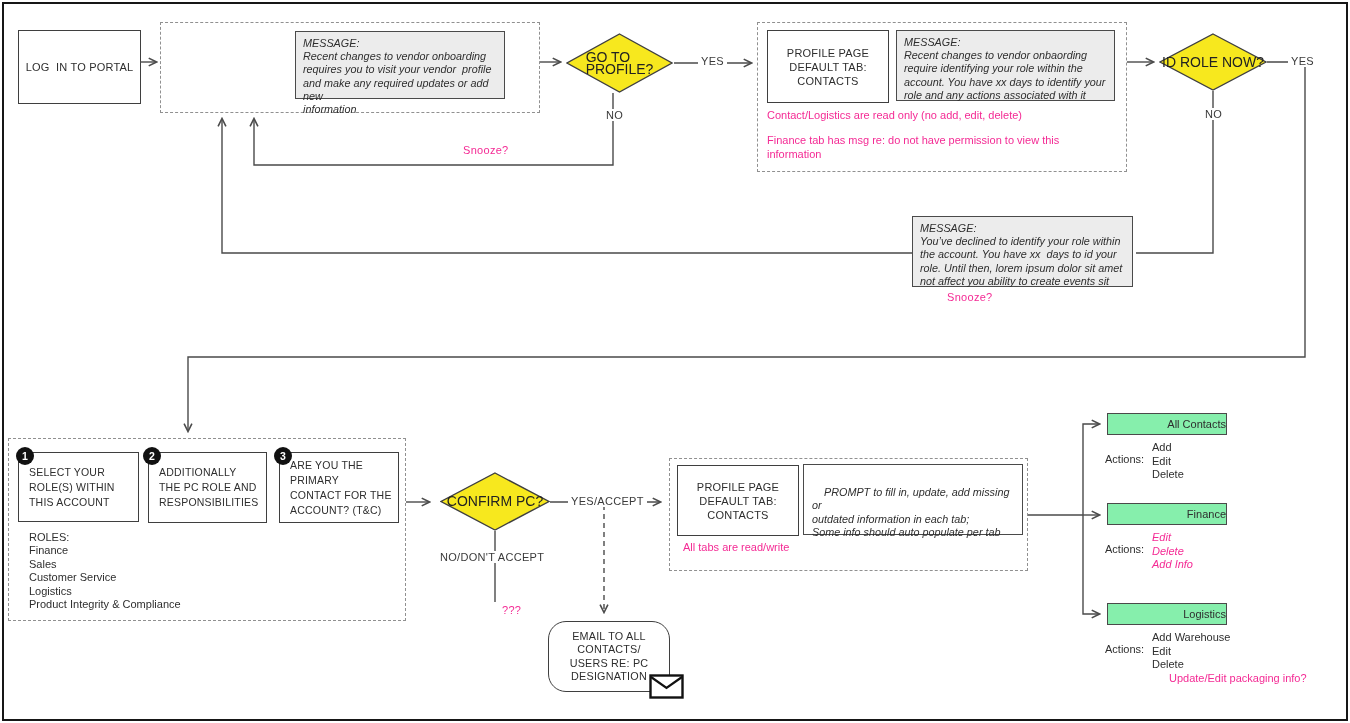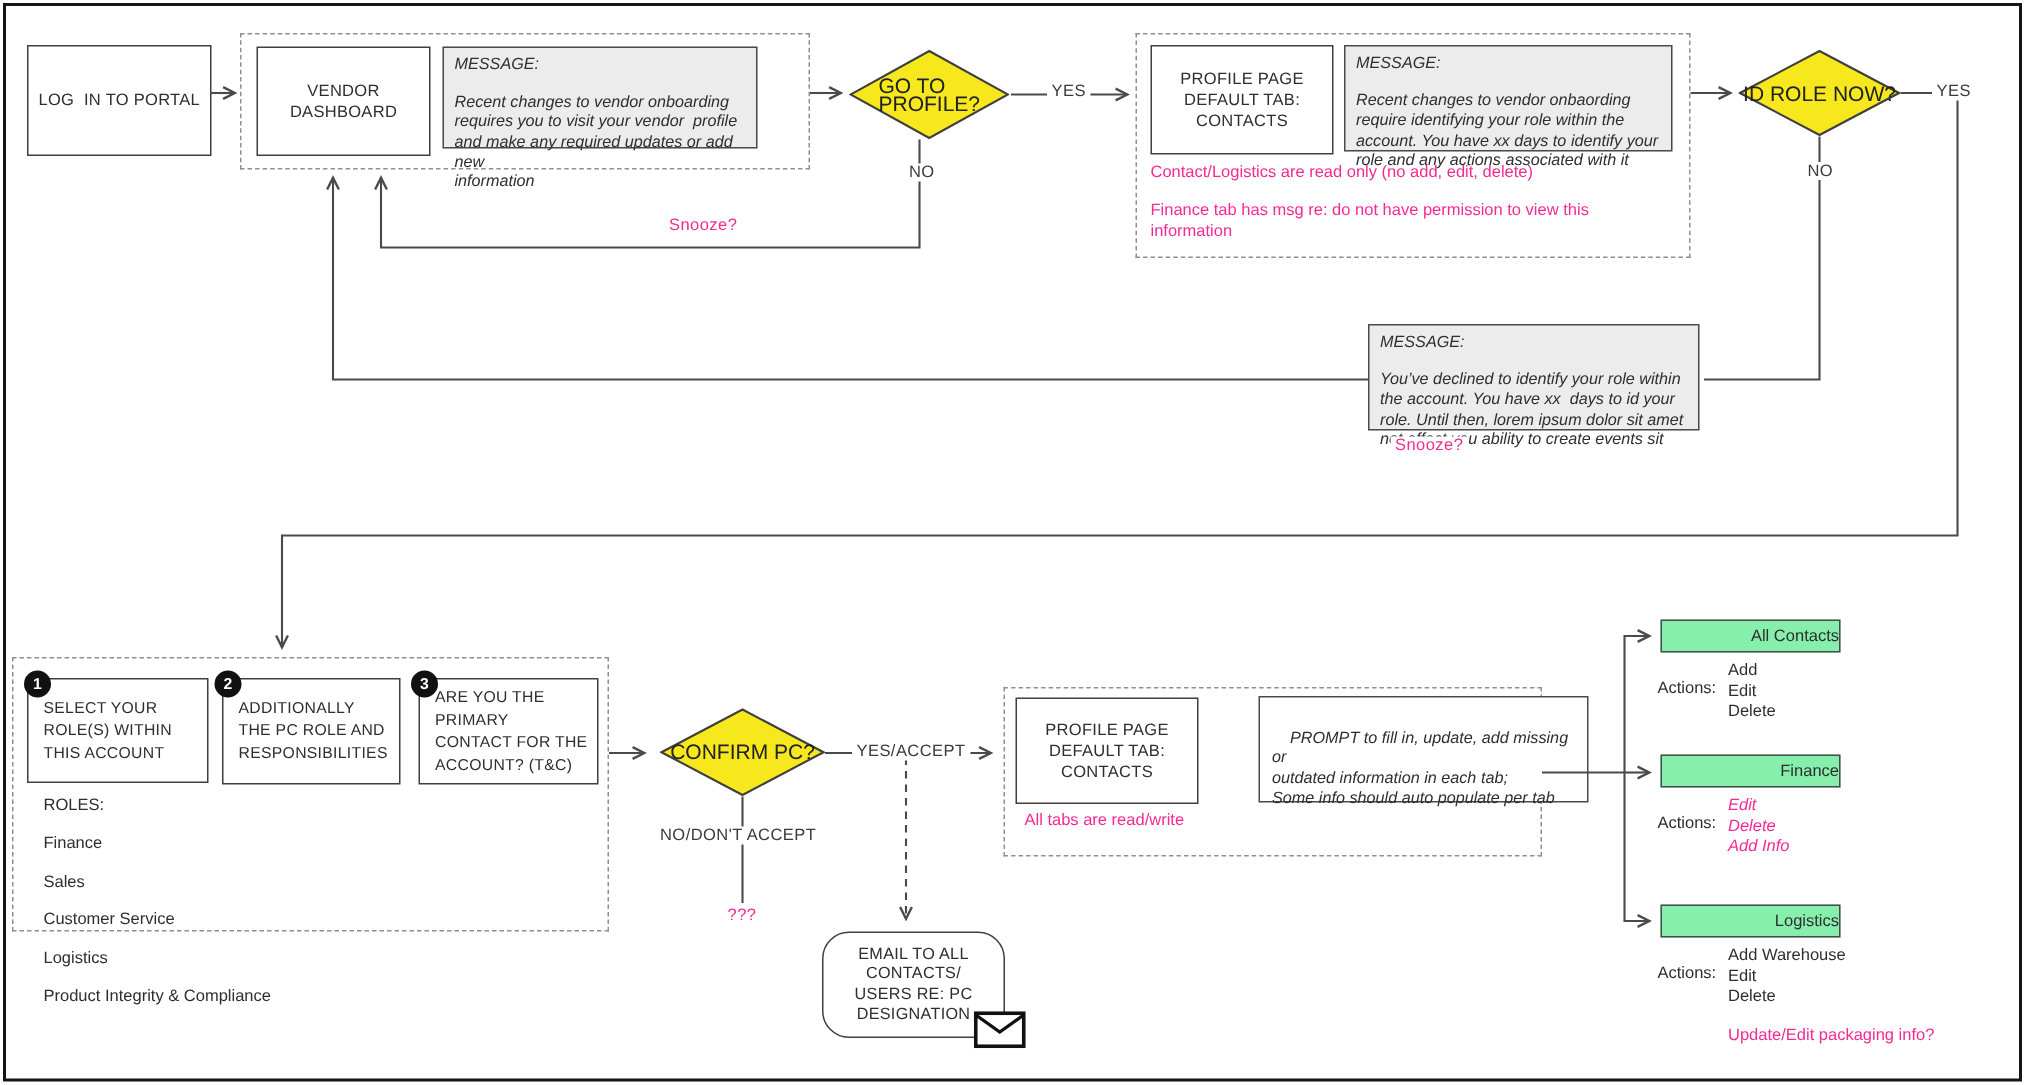--- a/index.html
+++ b/index.html
@@ -10,50 +10,46 @@
   .box{position:absolute;background:#fff;border:1.4px solid #3f3f3f;display:flex;align-items:center;justify-content:center;text-align:center;font-size:11px;line-height:14px;letter-spacing:.2px;white-space:pre-wrap;}
   .graybox{position:absolute;background:#ECECEC;border:1px solid #4a4a4a;font-style:italic;font-size:10.8px;line-height:13.2px;padding:5px 7px;white-space:pre-wrap;box-sizing:border-box;}
   .whitebox{position:absolute;background:#fff;border:1px solid #4a4a4a;font-style:italic;font-size:10.8px;line-height:13.6px;padding:7px 8px;white-space:pre-wrap;box-sizing:border-box;}
   .dashedc{position:absolute;border:1.5px dashed #909090;box-sizing:border-box;}
   .diamond{position:absolute;}
   .diamond svg{position:absolute;inset:0;width:100%;height:100%;}
   .diamond .dlabel{position:absolute;inset:0;display:flex;align-items:center;justify-content:center;text-align:left;font-size:14px;line-height:12.5px;white-space:pre-wrap;color:#222;}
   .stepbox{position:absolute;background:#fff;border:1.4px solid #3f3f3f;display:flex;flex-direction:column;justify-content:center;text-align:left;font-size:10.5px;line-height:15px;padding-left:10px;padding-right:4px;letter-spacing:.2px;white-space:pre-wrap;box-sizing:border-box;}
   .badge{position:absolute;width:18px;height:18px;border-radius:50%;background:#111;color:#fff;font-size:10.5px;font-weight:bold;display:flex;align-items:center;justify-content:center;z-index:6;}
   .edge-label{position:absolute;background:#fff;padding:0 3px;font-size:11px;color:#3a3a3a;letter-spacing:.3px;z-index:5;white-space:nowrap;}
-  .pink{color:#F42A94;}
+  .pink{color:#F42A94;margin-left:17px;}
   .pinknote{position:absolute;font-size:11px;line-height:14px;color:#F42A94;white-space:pre-wrap;z-index:5;}
   .tabbox{position:absolute;background:#86efac;border:1.2px solid #4a4a4a;display:flex;align-items:center;justify-content:flex-end;font-size:11px;box-sizing:border-box;}
   .actions{position:absolute;display:flex;font-size:11px;line-height:13.5px;color:#2e2e2e;}
   .actions .alabel{width:47px;margin-top:12px;}
   .actions .aitems{white-space:pre-wrap;}
   .pinkitalic{color:#F42A94;font-style:italic;}
   .roles{position:absolute;font-size:11px;line-height:13.4px;white-space:pre-wrap;}
   #edges{position:absolute;inset:0;z-index:4;pointer-events:none;}
-  .textcol{display:flex;flex-direction:column;gap:12px;}
+  .textcol{display:flex;flex-direction:column;}
 </style>
 </head>
 <body>
 
 <div id="canvas">
   <div class="frame"></div>
 
   <div class="dashedc" style="left:160px;top:22px;width:380px;height:91px;"></div>
   <div class="dashedc" style="left:757px;top:22px;width:370px;height:150px;"></div>
   <div class="dashedc" style="left:8px;top:438px;width:398px;height:183px;"></div>
   <div class="dashedc" style="left:669px;top:458px;width:359px;height:113px;"></div>
 
   <div class="box" style="left:18px;top:30px;width:121px;height:72px;">
     <span>LOG  IN TO PORTAL</span>
   </div>
 
-  <div class="box" style="left:171px;top:31px;width:114px;height:71px;">
-    <span>VENDOR
-DASHBOARD</span>
-  </div>
 
   <div class="graybox textcol" style="left:295px;top:31px;width:210px;height:68px;">
     <span>MESSAGE:</span>
     <span>Recent changes to vendor onboarding
 requires you to visit your vendor  profile
 and make any required updates or add new
 information</span>
   </div>
 
   <div class="diamond" style="left:566px;top:33px;width:107px;height:60px;">
@@ -148,21 +144,21 @@
       <rect x="1.5" y="1.5" width="32" height="22" fill="#ffffff" stroke="#111" stroke-width="2.4"></rect>
       <path d="M2,3 L17.5,14 L33,3" fill="none" stroke="#111" stroke-width="2.2"></path>
     </svg>
   </div>
 
   <div class="box" style="left:677px;top:465px;width:120px;height:69px;">
     <span>PROFILE PAGE
 DEFAULT TAB:
 CONTACTS</span>
   </div>
-  <div class="whitebox" style="left:803px;top:464px;width:220px;height:71px;margin-left:36px;">
+  <div class="whitebox" style="left:803px;top:464px;width:220px;height:71px;">
     <span>PROMPT to fill in, update, add missing or
 outdated information in each tab;
 Some info should auto populate per tab</span>
   </div>
 
   <div class="tabbox" style="left:1107px;top:413px;width:120px;height:22px;">
     <span>All Contacts</span>
   </div>
   <div class="actions" style="left:1105px;top:441px;">
     <span class="alabel">Actions:</span>

